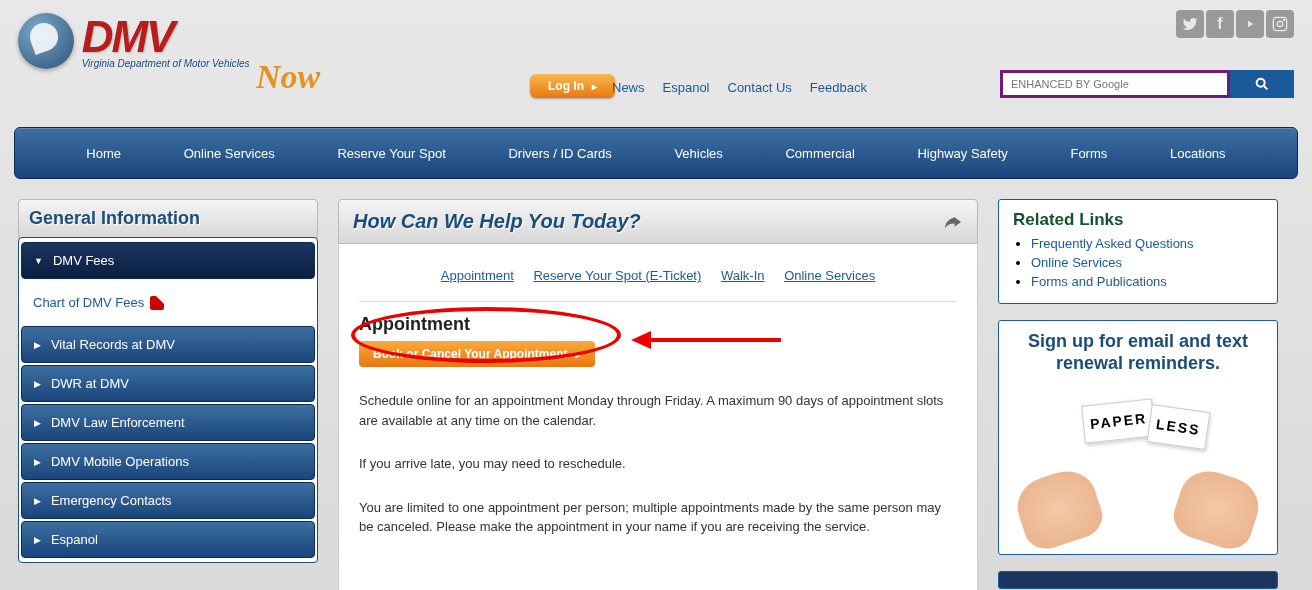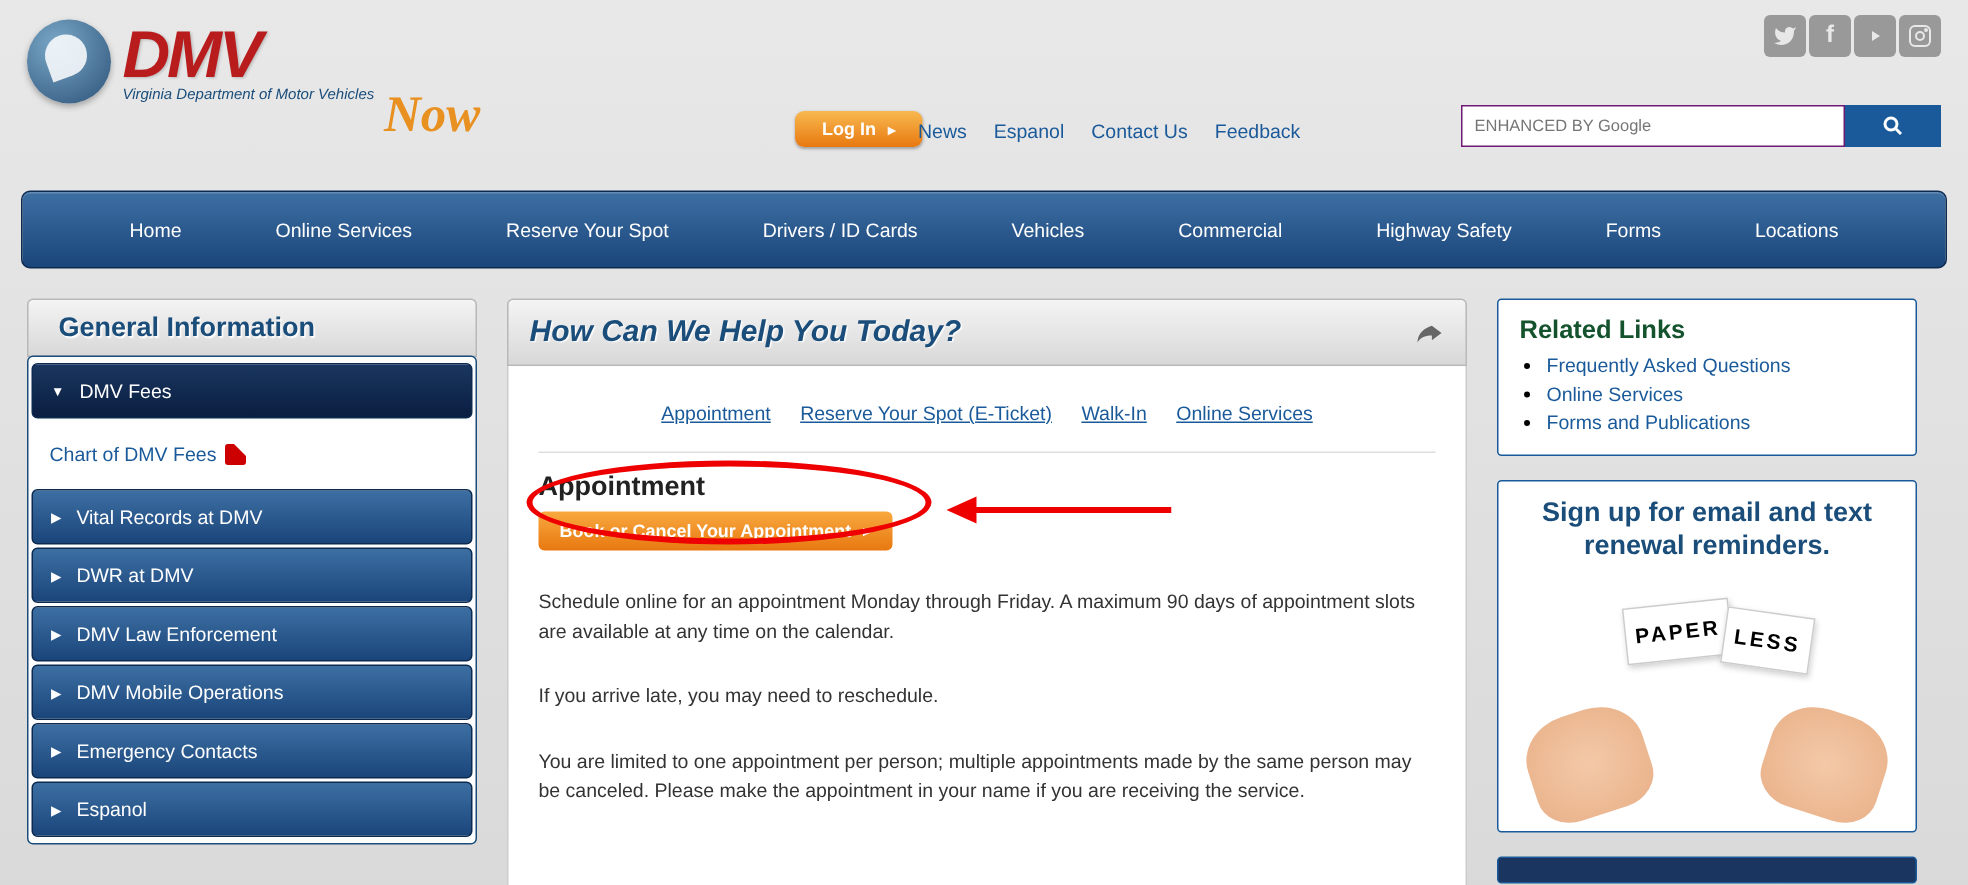--- a/index.html
+++ b/index.html
@@ -13,34 +13,34 @@
 .logo-dmv { font-size: 44px; font-weight: 900; font-style: italic; color: #b91c1c; letter-spacing: -2px; text-shadow: 1px 1px 2px rgba(0,0,0,0.2); }
 .logo-tagline { font-size: 10px; color: #1a4d7a; font-style: italic; margin-top: -4px; }
 .logo-now { position: absolute; left: 238px; top: 46px; font-size: 34px; font-style: italic; font-weight: bold; color: #e89020; font-family: "Brush Script MT", cursive; }
 .social-icons { position: absolute; top: 10px; right: 18px; display: flex; gap: 2px; }
 .social-icon { width: 28px; height: 28px; background: #999; border-radius: 4px; display: flex; align-items: center; justify-content: center; color: #e8e8e8; font-weight: bold; font-size: 16px; cursor: pointer; }
 .login-btn { position: absolute; left: 510px; top: 74px; background: linear-gradient(to bottom, #f8b950, #e87810); color: #fff; font-weight: bold; font-size: 12px; padding: 5px 18px; border-radius: 6px; border: none; cursor: pointer; box-shadow: 0 1px 2px rgba(0,0,0,0.3); margin-left: 20px; }
 .login-btn::after { content: "▸"; margin-left: 8px; font-size: 10px; }
 .top-links { position: absolute; left: 612px; top: 80px; display: flex; gap: 18px; }
 .top-links a { color: #1a5a9a; text-decoration: none; font-size: 13px; cursor: pointer; }
 .search-area { position: absolute; right: 18px; top: 70px; display: flex; }
-.search-input { width: 256px; height: 28px; border: 1px solid #701a75; padding: 0 8px; font-size: 11px; color: #777; font-family: Arial; }
+.search-input { width: 230px; height: 28px; border: 3px solid #701a75; padding: 0 8px; font-size: 11px; color: #777; font-family: Arial; }
 .search-btn { width: 64px; height: 28px; background: #1a5a9a; border: none; cursor: pointer; display: flex; align-items: center; justify-content: center; }
 
 
 .main-nav { margin: 10px 14px 0 14px; background: linear-gradient(to bottom, #3d6fa3, #1a457a); border: 1px solid #0c2a50; border-radius: 6px; box-shadow: inset 0 1px 0 rgba(255,255,255,0.2); height: 52px; display: flex; justify-content: space-around; align-items: center; padding: 0 40px; }
 .main-nav a { color: #fff; text-decoration: none; font-size: 13px; cursor: pointer; }
 
 
 .content { display: flex; gap: 20px; padding: 20px 18px; }
 .col-left { width: 300px; }
 .col-center { width: 640px; }
 .col-right { width: 280px; }
 
-.sidebar-title { font-size: 18px; font-weight: bold; color: #1a4d7a; padding: 8px 20px; text-shadow: 1px 1px 1px #fff; border: 1px solid #b8b8b8; border-radius: 4px 4px 0 0; background: linear-gradient(to bottom, #f4f4f4, #d8d8d8); }
+.sidebar-title { font-size: 18px; font-weight: bold; color: #1a4d7a; padding: 8px 10px; text-shadow: 1px 1px 1px #fff; border: 1px solid #b8b8b8; border-radius: 4px 4px 0 0; background: linear-gradient(to bottom, #f4f4f4, #d8d8d8); }
 .sidebar-box { border: 1px solid #1a4d7a; border-radius: 4px; padding: 2px; background: #fdfdfd; margin-top: -1px; }
 .sidebar-item { background: linear-gradient(to bottom, #3d6fa3, #1a457a); border: 1px solid #0c2a50; border-radius: 4px; color: #fff; padding: 10px 12px; margin: 2px 0; cursor: pointer; font-size: 13px; display: flex; align-items: center; }
 .sidebar-item.active { background: linear-gradient(to bottom, #1a3660, #0a1e40); }
 .sidebar-item .chev { font-size: 9px; margin-right: 10px; }
 .sidebar-sub { background: #fff; padding: 14px 12px; color: #1a5a9a; font-size: 13px; cursor: pointer; display: flex; align-items: center; gap: 6px; }
 .pdf-icon { display: inline-block; width: 14px; height: 14px; background: #c00; border-radius: 2px; position: relative; }
 .pdf-icon::after { content: ""; position: absolute; right: 0; top: 0; border: 4px solid #fff; border-left-color: transparent; border-bottom-color: transparent; }
 
 
 .center-header { border: 1px solid #b8b8b8; border-radius: 4px 4px 0 0; background: linear-gradient(to bottom, #f4f4f4, #d8d8d8); padding: 10px 14px; display: flex; justify-content: space-between; align-items: center; }

